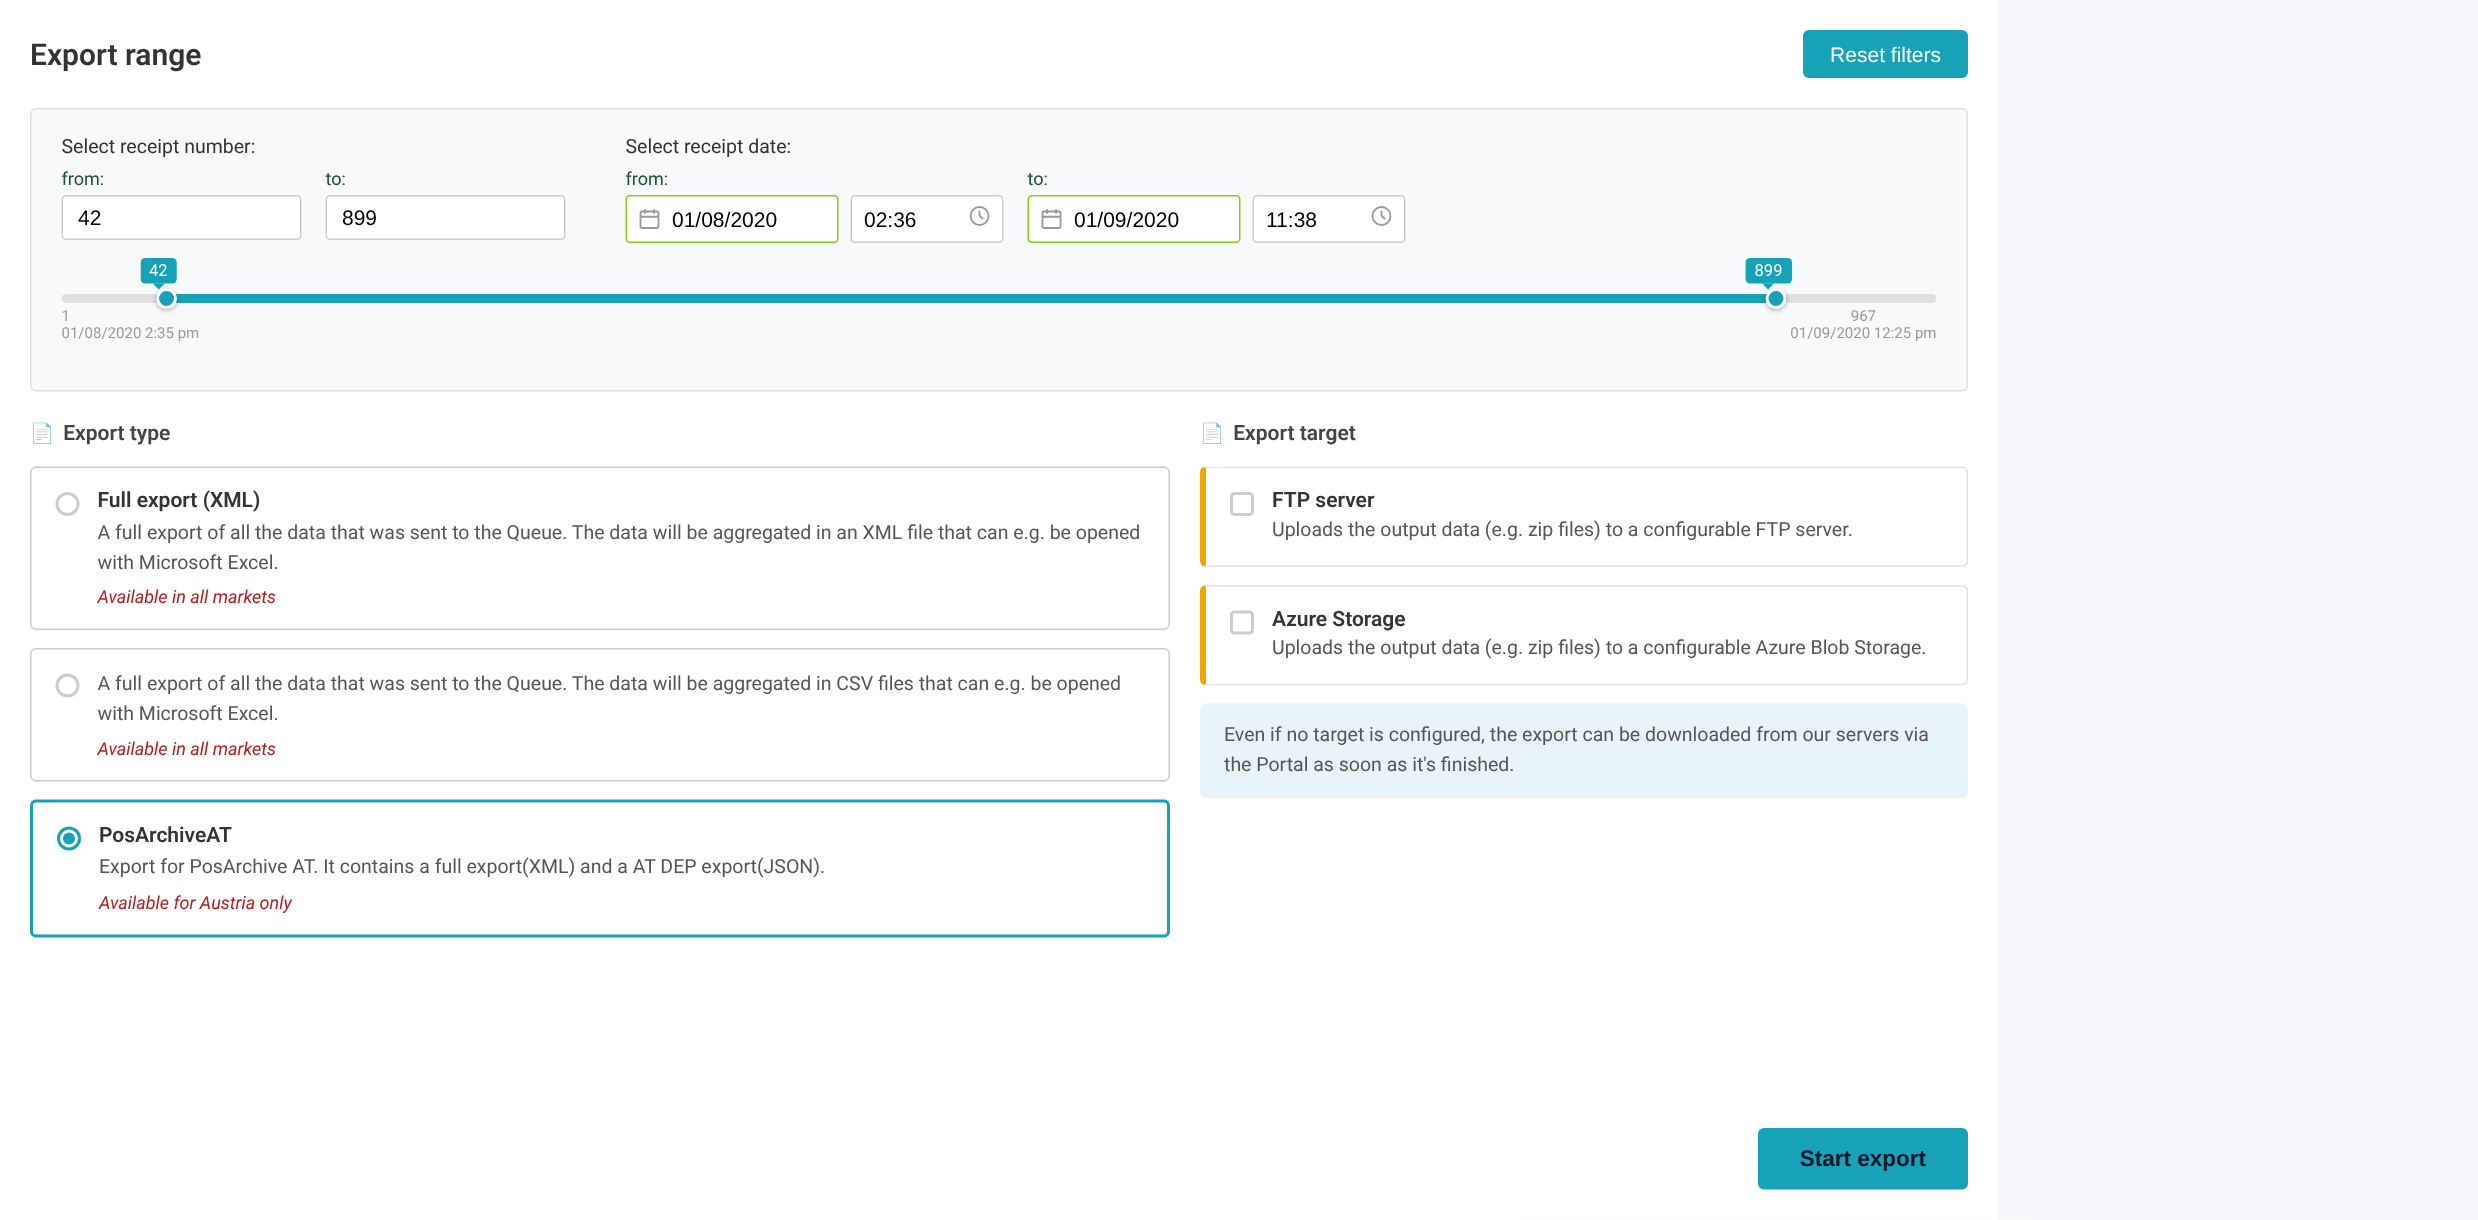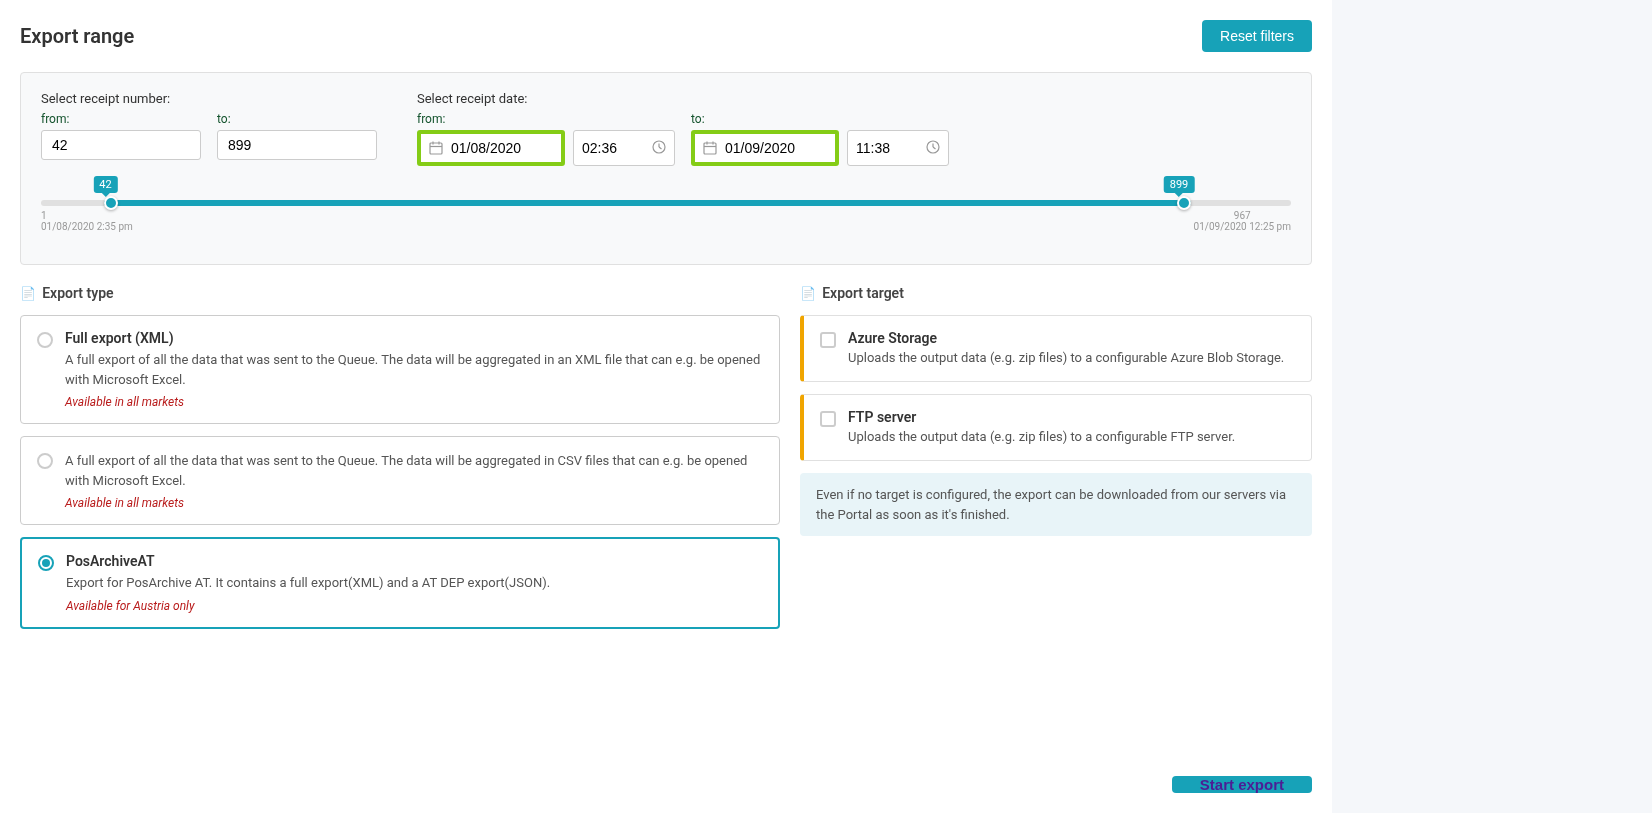--- a/index.html
+++ b/index.html
@@ -81,21 +81,21 @@
       padding: 6px 10px;
       font-size: 14px;
       background: #fff;
       width: 160px;
       outline: none;
     }
 
     .date-input-wrap {
       display: flex;
       align-items: center;
-      border: 4px solid #84cc16;
+      border: 1px solid #84cc16;
       border-radius: 3px;
       background: #fff;
       overflow: hidden;
     }
     .date-icon {
       padding: 6px 8px;
       color: #999;
       background: #fff;
       display: flex;
       align-items: center;
@@ -324,23 +324,23 @@
     }
 
     
     .page-footer {
       position: absolute;
       bottom: 20px;
       right: 20px;
     }
     .btn-start {
       background: #17a2b8;
-      color: #4c1d95;
+      color: #0f172a;
       border: none;
-      padding: 0 28px;
+      padding: 12px 28px;
       border-radius: 4px;
       font-size: 15px;
       font-weight: 600;
       cursor: pointer;
     }
   </style>
 </head>
 <body>
 
 <div class="page">
@@ -498,30 +498,30 @@
 
     <div class="col-right">
       <div class="section-title">
         <span class="section-icon">📄</span>
         <span>Export target</span>
       </div>
 
       <div class="target-card">
         <div class="target-checkbox"></div>
         <div class="target-content">
-          <div class="target-title">Azure Storage</div>
-          <div class="target-desc">Uploads the output data (e.g. zip files) to a configurable Azure Blob Storage.</div>
+          <div class="target-title">FTP server</div>
+          <div class="target-desc">Uploads the output data (e.g. zip files) to a configurable FTP server.</div>
         </div>
       </div>
 
       <div class="target-card">
         <div class="target-checkbox"></div>
         <div class="target-content">
-          <div class="target-title">FTP server</div>
-          <div class="target-desc">Uploads the output data (e.g. zip files) to a configurable FTP server.</div>
+          <div class="target-title">Azure Storage</div>
+          <div class="target-desc">Uploads the output data (e.g. zip files) to a configurable Azure Blob Storage.</div>
         </div>
       </div>
 
       <div class="info-box">Even if no target is configured, the export can be downloaded from our servers via the Portal as soon as it's finished.</div>
     </div>
 
   </div>
 
   <div class="page-footer">
     <button class="btn-start">Start export</button>

